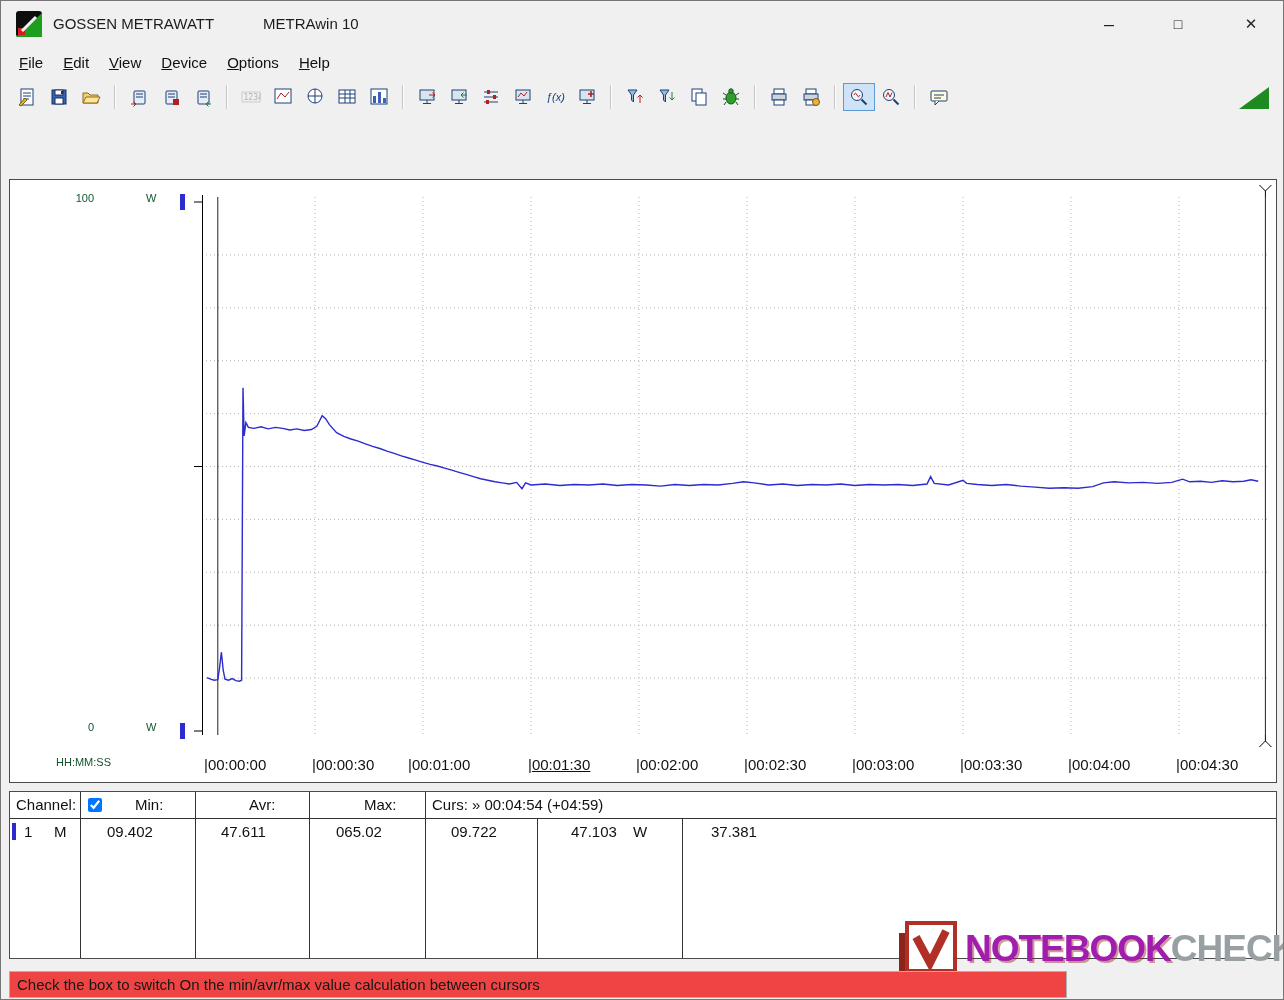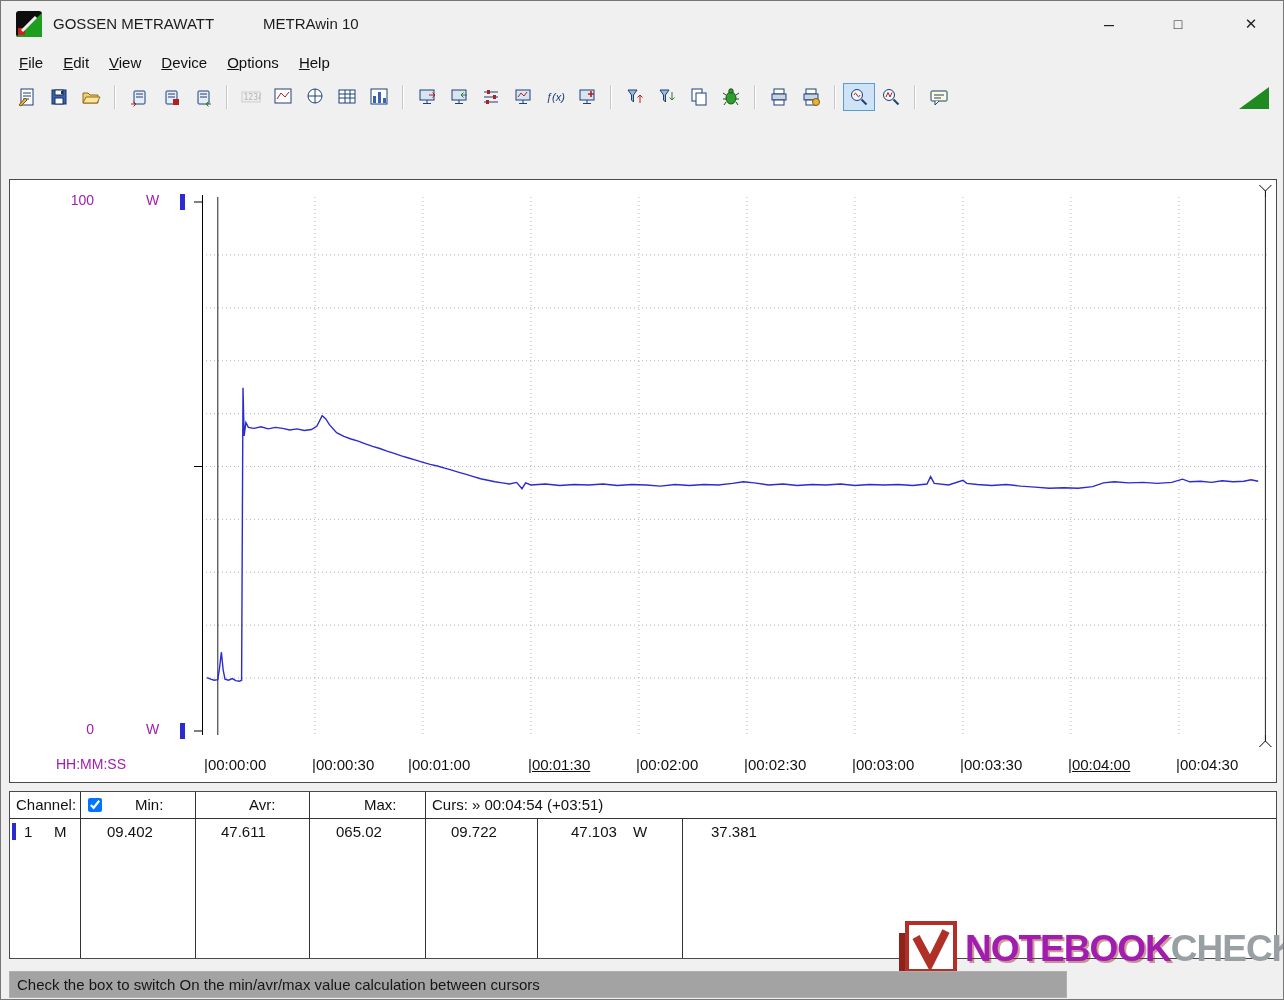--- a/index.html
+++ b/index.html
@@ -22,36 +22,36 @@
 .tb-btn{width:32px;height:28px;display:flex;align-items:flex-end;justify-content:center;border:1px solid transparent}
 .tb-btn.selected{background:#cfe3f6;border:1px solid #5b9bd5}
 .tb-btn.disabled{opacity:.4;filter:grayscale(1)}
 #tb-corner{position:absolute;right:14px;top:8px;width:0;height:0;border-left:30px solid transparent;border-bottom:22px solid #1f8a1f}
 
 #statusstrip{position:absolute;left:0;top:114px;width:100%;height:64px}
 .ss{position:absolute;white-space:pre;color:#111}
 
 #chartpanel{position:absolute;left:8px;top:178px;width:1268px;height:604px;background:#fff;border:1px solid #4a4a4a}
 #chartsvg{position:absolute;left:0;top:0;width:1266px;height:602px}
-.ylab{position:absolute;font-size:14px;color:#a21caf}
+.ylab{position:absolute;font-size:11px;color:#14532d}
 .xtick{position:absolute;top:576px;font-size:15px;white-space:pre;color:#111}
 
 #tablepanel{position:absolute;left:8px;top:790px;width:1268px;height:168px;background:#fff;border:1px solid #4a4a4a}
 #tablepanel .cell{position:absolute;white-space:pre;color:#111}
 .hcell{top:0;line-height:26px}
 .rcell{top:28px;line-height:24px}
 .vline{position:absolute;width:1px;background:#333}
 .vline.full{top:0;height:166px}
 .vline.part{top:26px;height:140px}
 #theadline{position:absolute;left:0;top:26px;width:100%;height:1px;background:#333}
 #chanbar{position:absolute;left:2px;top:31px;width:4px;height:17px;background:#2b2bd0}
 #minmaxcb{position:absolute;left:78px;top:6px;width:14px;height:14px;margin:0}
 
 #statusbar{position:absolute;left:0;top:966px;width:100%;height:34px}
-#sb-left{position:absolute;left:8px;top:4px;width:1058px;height:27px;background:#a3a3a3;border:1px solid #b0b0b0;line-height:25px;padding-left:7px;white-space:pre;overflow:hidden}
+#sb-left{position:absolute;left:8px;top:4px;width:1058px;height:27px;background:#ef4444;border:1px solid #b0b0b0;line-height:25px;padding-left:7px;white-space:pre;overflow:hidden}
 #sb-right{position:absolute;left:1070px;top:4px;width:206px;height:27px;background:#ededed;border:1px solid #b0b0b0;line-height:25px;padding-left:9px;white-space:pre;overflow:hidden}
 
 #watermark{position:absolute;left:896px;top:916px;height:64px;display:flex;align-items:center}
 #wm-red{font-weight:bold;font-size:37px;letter-spacing:-1px;text-shadow:2px 2px 0 rgba(140,36,28,.45)}
 #wm-gray{font-weight:bold;font-size:37px;letter-spacing:-1px}
 </style>
 </head>
 <body>
 
 <div id="app">
@@ -342,31 +342,31 @@
     <div class="ylab" style="left:136px;top:541px">W</div>
     <div class="ylab" style="left:46px;top:576px">HH:MM:SS</div>
   <div class="xtick" style="left: 194px;">|00:00:00</div>
       <div class="xtick" style="left: 302px;">|00:00:30</div>
       <div class="xtick" style="left: 398px;">|00:01:00</div>
       <div class="xtick" style="left: 518px; text-decoration: underline;">|00:01:30</div>
       <div class="xtick" style="left: 626px;">|00:02:00</div>
       <div class="xtick" style="left: 734px;">|00:02:30</div>
       <div class="xtick" style="left: 842px;">|00:03:00</div>
       <div class="xtick" style="left: 950px;">|00:03:30</div>
-      <div class="xtick" style="left: 1058px; text-decoration: underline;">|00:04:00</div>
+      <div class="xtick" style="left: 1058px;">|00:04:00</div>
       <div class="xtick" style="left: 1166px;">|00:04:30</div>
     </div>
 
   <div id="tablepanel">
     <span class="cell hcell" style="left:6px">Channel:</span>
     <input type="checkbox" id="minmaxcb" checked="" style="">
     <span class="cell hcell" style="left:125px">Min:</span>
     <span class="cell hcell" style="left:239px">Avr:</span>
     <span class="cell hcell" style="left:354px">Max:</span>
-    <span class="cell hcell" style="left:422px">Curs: » 00:04:54 (+03:51)</span>
+    <span class="cell hcell" style="left:422px">Curs: » 00:04:54 (+04:59)</span>
     <div id="theadline"></div>
     <div id="chanbar"></div>
     <span class="cell rcell" style="left:14px">1</span>
     <span class="cell rcell" style="left:44px">M</span>
     <span class="cell rcell" style="left:97px">09.402</span>
     <span class="cell rcell" style="left:211px">47.611</span>
     <span class="cell rcell" style="left:326px">065.02</span>
     <span class="cell rcell" style="left:441px">09.722</span>
     <span class="cell rcell" style="left:561px">47.103</span>
     <span class="cell rcell" style="left:623px">W</span>

